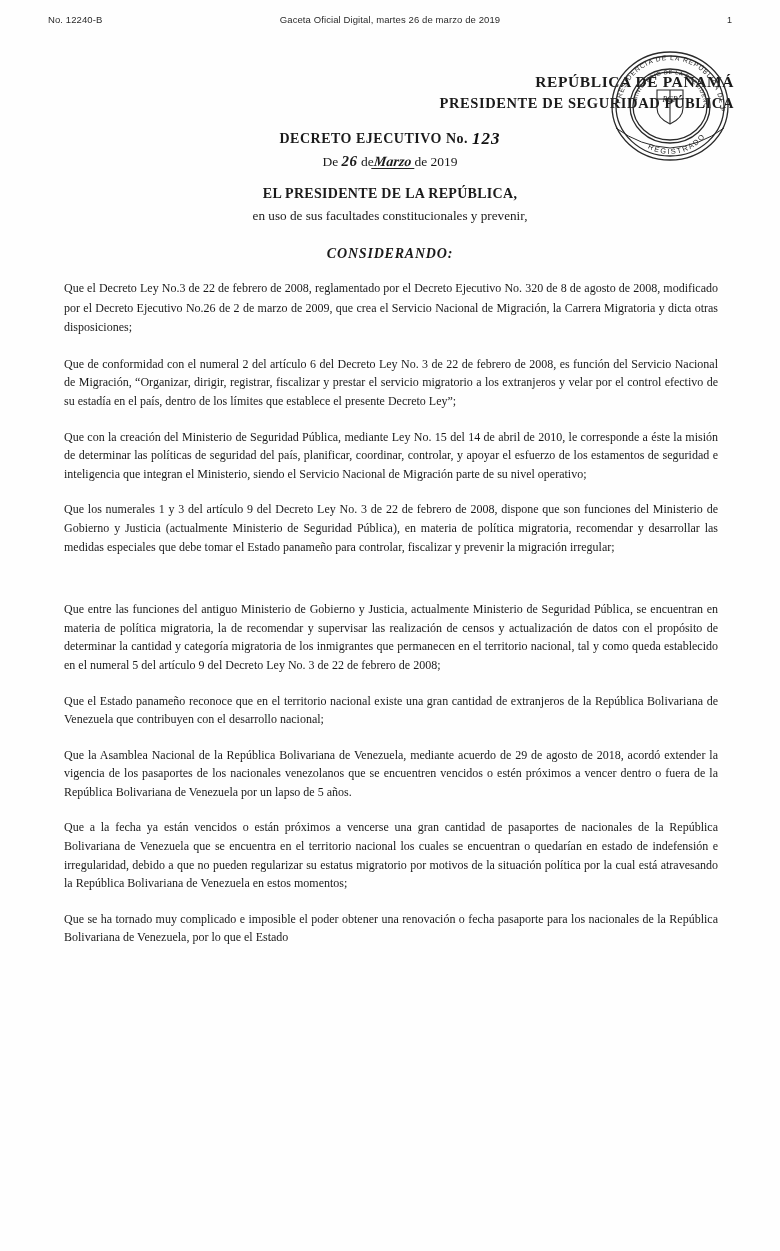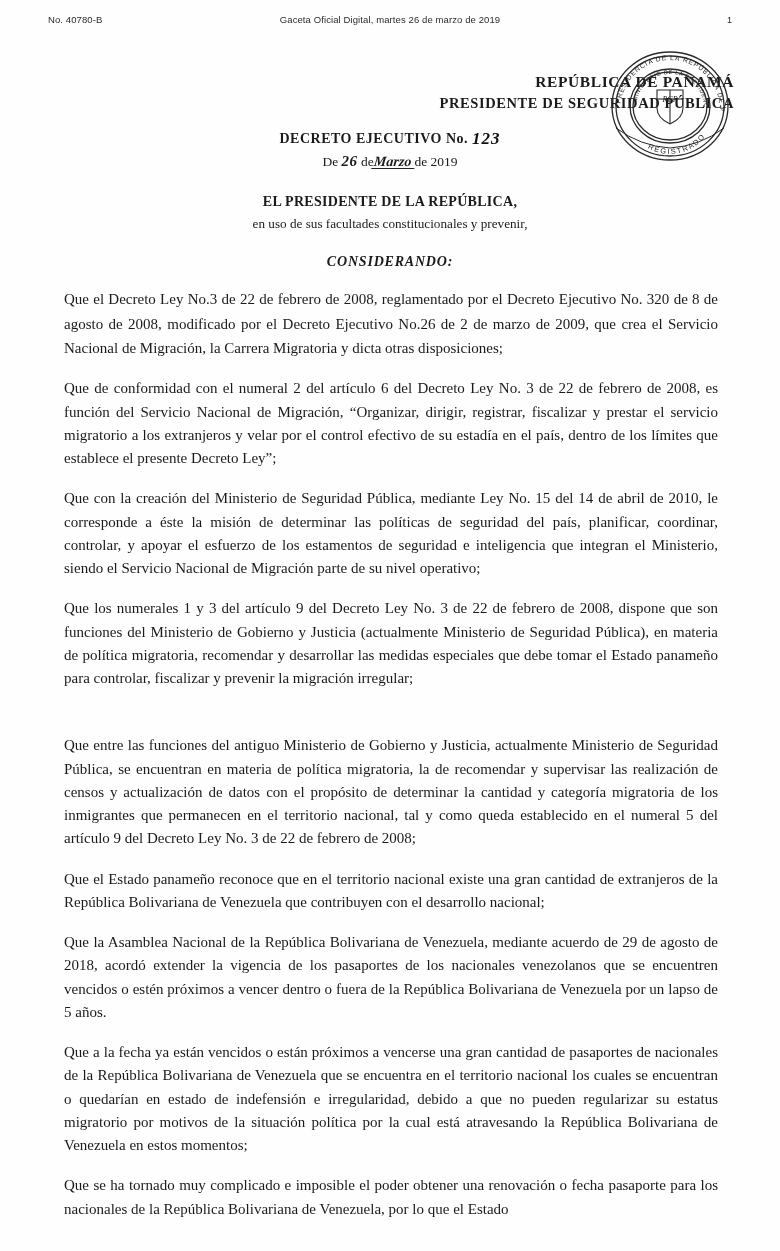--- a/index.html
+++ b/index.html
@@ -113,54 +113,54 @@
     margin-top: 22px;
     font-size: 13.2px;
     text-align: justify;
     line-height: 1.52;
     padding: 0 16px 0 18px;
   }
   .center-bold {
     text-align: center;
     font-weight: bold;
     font-size: 14px;
-    margin-top: 24px;
+    margin-top: 16px;
     letter-spacing: .3px;
   }
   .center-normal {
     text-align: center;
     font-size: 13.2px;
     margin-top: 6px;
   }
   .considerando {
     text-align: center;
     font-weight: bold;
     font-size: 14px;
     letter-spacing: .8px;
     margin-top: 22px;
     font-style: italic;
   }
   .para {
-    font-size: 15px;
+    font-size: 12px;
     text-align: justify;
     line-height: 1.62;
     margin-top: 17px;
     padding: 0 16px 0 18px;
     text-indent: 0;
   }
   .para.tight { line-height: 1.55; }
   .para.gap-lg { margin-top: 44px; }
 </style>
 </head>
 <body>
 
 <div class="page">
 
   <div class="page-header">
-    <div class="hdr-left">No. 40780-B</div>
+    <div class="hdr-left">No. 12240-B</div>
     <div class="hdr-center">Gaceta Oficial Digital, martes 26 de marzo de 2019</div>
     <div class="hdr-right">1</div>
   </div>
 
   <div class="seal">
     <svg width="140" height="128" viewBox="0 0 140 128" xmlns="http://www.w3.org/2000/svg">
       <defs>
         <path id="arcTop" d="M 20,68 A 50,50 0 0 1 120,68"></path>
         <path id="arcBottom" d="M 26,68 A 44,44 0 0 0 114,68"></path>
         <path id="arcInner" d="M 36,66 A 34,34 0 0 1 104,66"></path>

